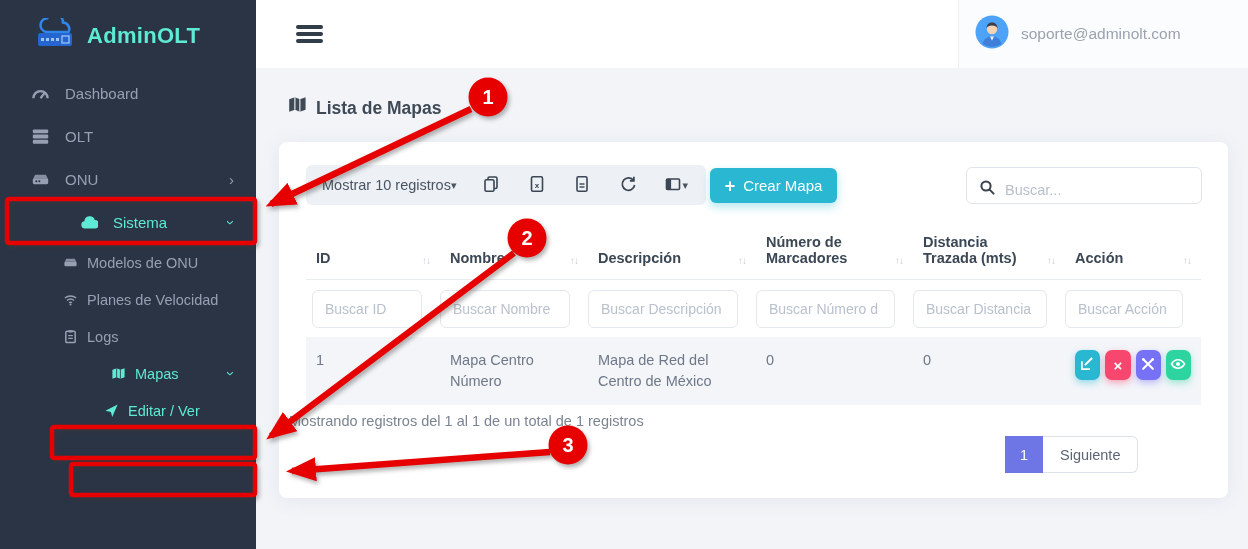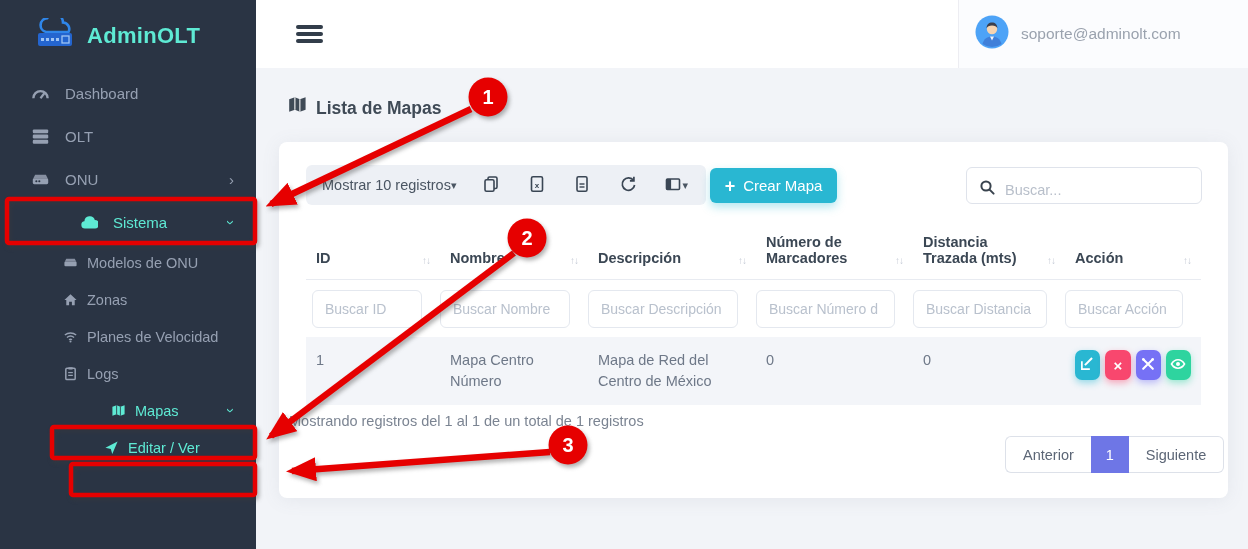--- a/index.html
+++ b/index.html
@@ -136,28 +136,20 @@
 
     <div class="sub">
       <div class="nav-item">
         <span class="ni">
           <svg width="15" height="15" viewBox="0 0 16 16">
               <path d="M2 7h12l-1.5-3h-9z" fill="currentColor" opacity=".85"></path>
               <rect x="1.5" y="7" width="13" height="5" rx="1.2" fill="currentColor"></rect>
             </svg>
         </span>
         <span>Modelos de ONU</span>
-      </div>
-      <div class="nav-item">
-        <span class="ni">
-          <svg width="15" height="15" viewBox="0 0 16 16">
-              <path d="M1.5 8.5 8 2.5l6.5 6h-2V14H9.5v-3.5h-3V14H3.5V8.5z" fill="currentColor"></path>
-            </svg>
-        </span>
-        <span>Zonas</span>
       </div>
       <div class="nav-item">
         <span class="ni">
           <svg width="15" height="15" viewBox="0 0 16 16">
               <path d="M2 6.5a9 9 0 0 1 12 0M4.2 9a6 6 0 0 1 7.6 0M6.4 11.4a3 3 0 0 1 3.2 0" fill="none" stroke="currentColor" stroke-width="1.5"></path>
               <circle cx="8" cy="13.4" r="1.1" fill="currentColor"></circle>
             </svg>
         </span>
         <span>Planes de Velocidad</span>
       </div>
@@ -373,21 +365,20 @@
               </button>
             </div>
           </td>
         </tr>
       </tbody>
     </table>
 
     <div class="table-info">Mostrando registros del 1 al 1 de un total de 1 registros</div>
 
     <div class="pagination">
-      <button class="page-btn prev">Anterior</button>
       <button class="page-btn active">1</button>
       <button class="page-btn next">Siguiente</button>
     </div>
   </section>
 </main>
 
 <svg class="annotations" viewBox="0 0 1248 549">
   <defs>
     <marker id="arrowhead" markerUnits="userSpaceOnUse" markerWidth="30" markerHeight="24" refX="24" refY="12" orient="auto">
       <path d="M0,0 L30,12 L0,24 Z" fill="#e60000"></path>

